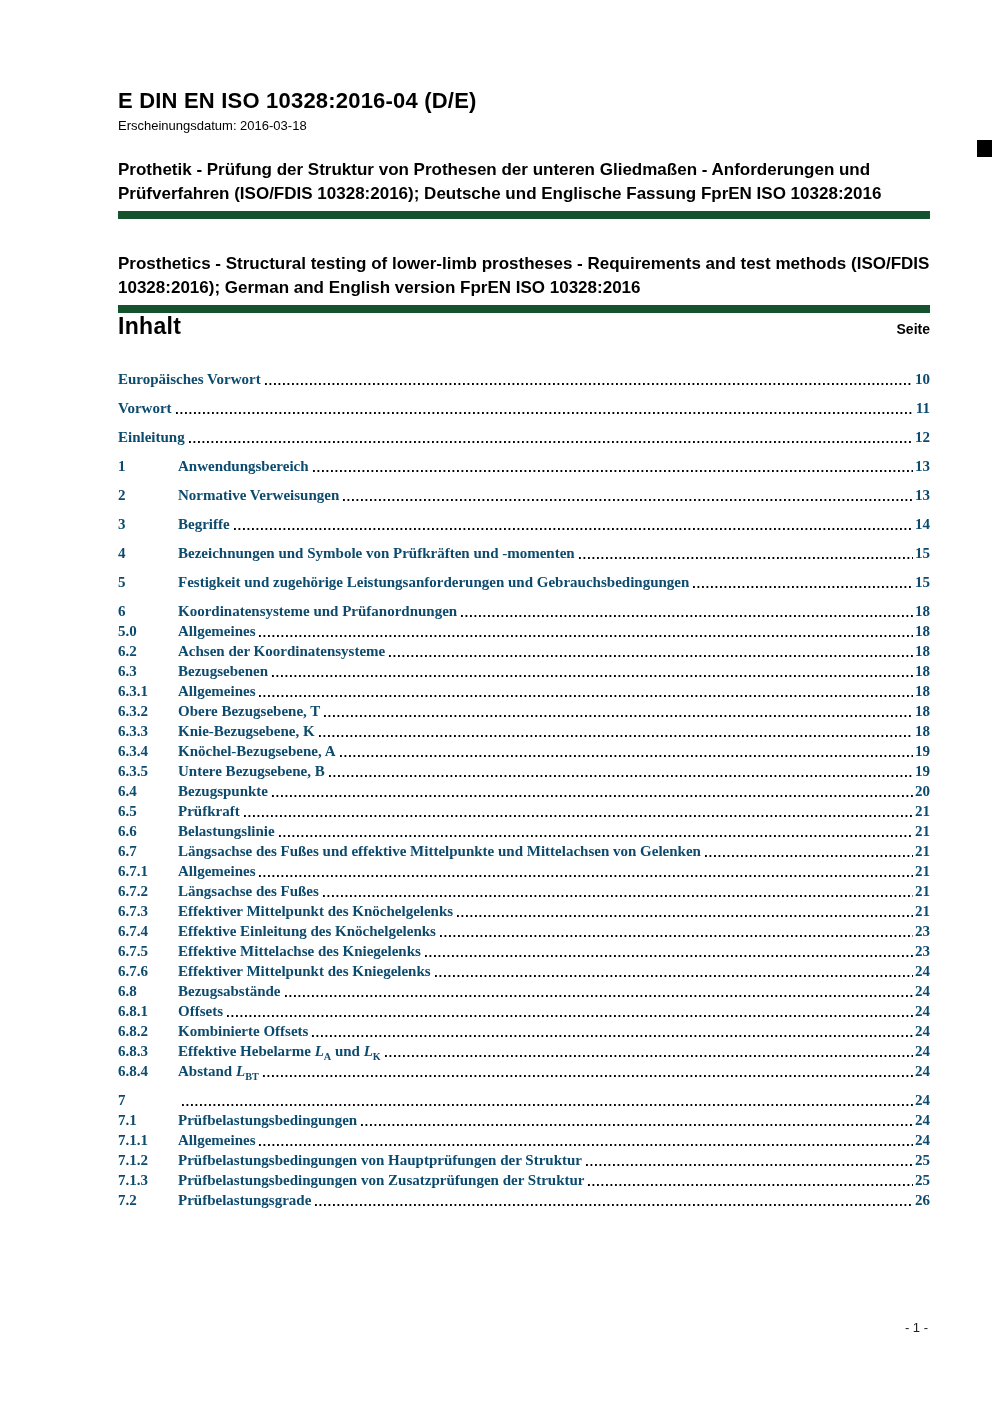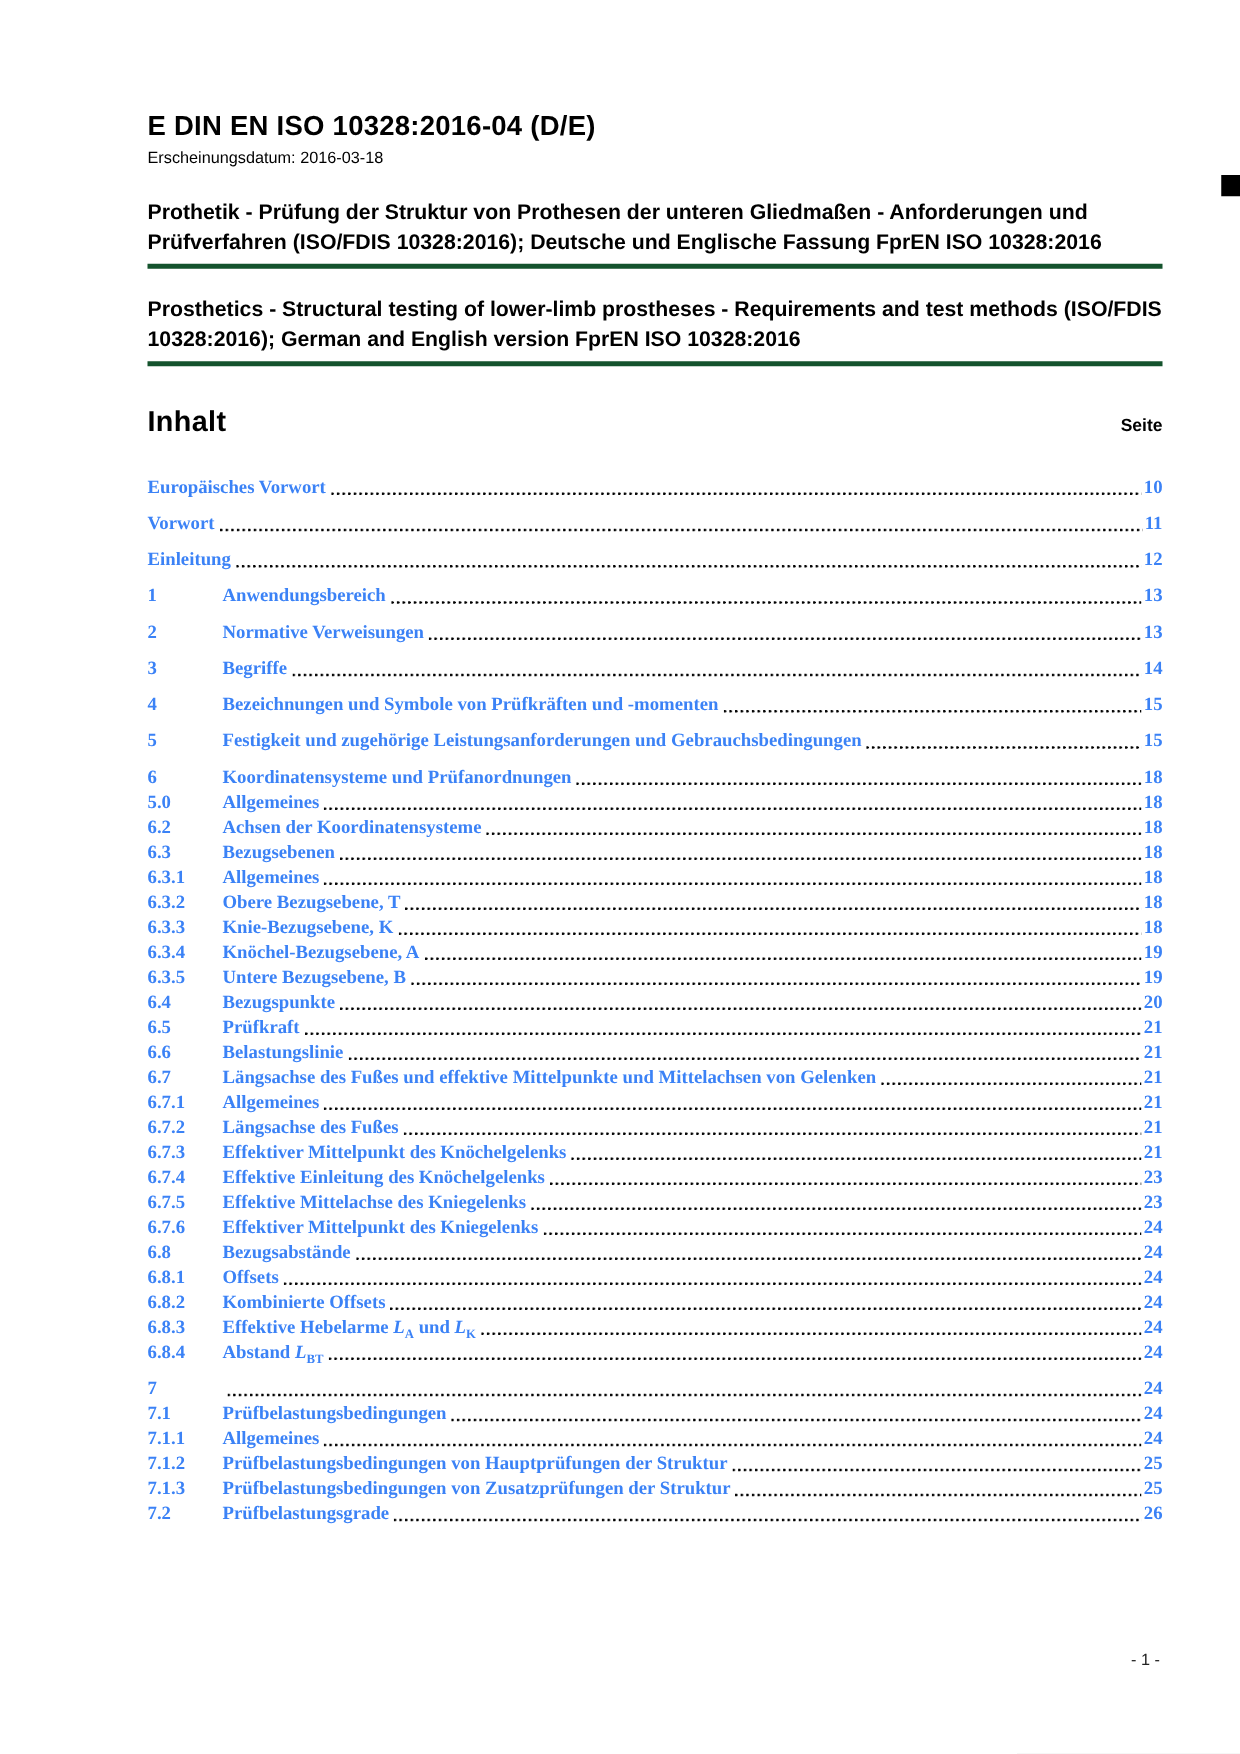--- a/index.html
+++ b/index.html
@@ -38,45 +38,44 @@
   .pub-date {
     margin-top: 3px;
     font-size: 13px;
     line-height: 17px;
   }
   .title-block {
     font-size: 17px;
     font-weight: bold;
     line-height: 24px;
     padding-bottom: 5px;
-    border-bottom: 4px solid #14532d;
+    border-bottom: 8px solid #14532d;
   }
   .title-de { margin-top: 24px; }
-  .title-en { margin-top: 21px; }
+  .title-en { margin-top: 33px; }
   .inhalt-row {
-    margin-top: 31px;
     display: flex;
     justify-content: space-between;
     align-items: baseline;
   }
   .inhalt-heading {
     font-size: 23px;
     font-weight: bold;
     letter-spacing: 0.3px;
   }
   .seite-label {
     font-size: 14px;
     font-weight: bold;
   }
   .toc {
     margin-top: 29px;
     font-family: "Liberation Serif", serif;
     font-weight: bold;
     font-size: 15px;
-    color: #3b82f6;
+    color: #0c4a6e;
   }
   .toc-row {
     display: flex;
     align-items: flex-end;
     line-height: 20px;
   }
   .toc-row.section { margin-top: 9px; }
   .toc-row.section:first-child { margin-top: 0; }
   .toc-num {
     flex: 0 0 60px;

